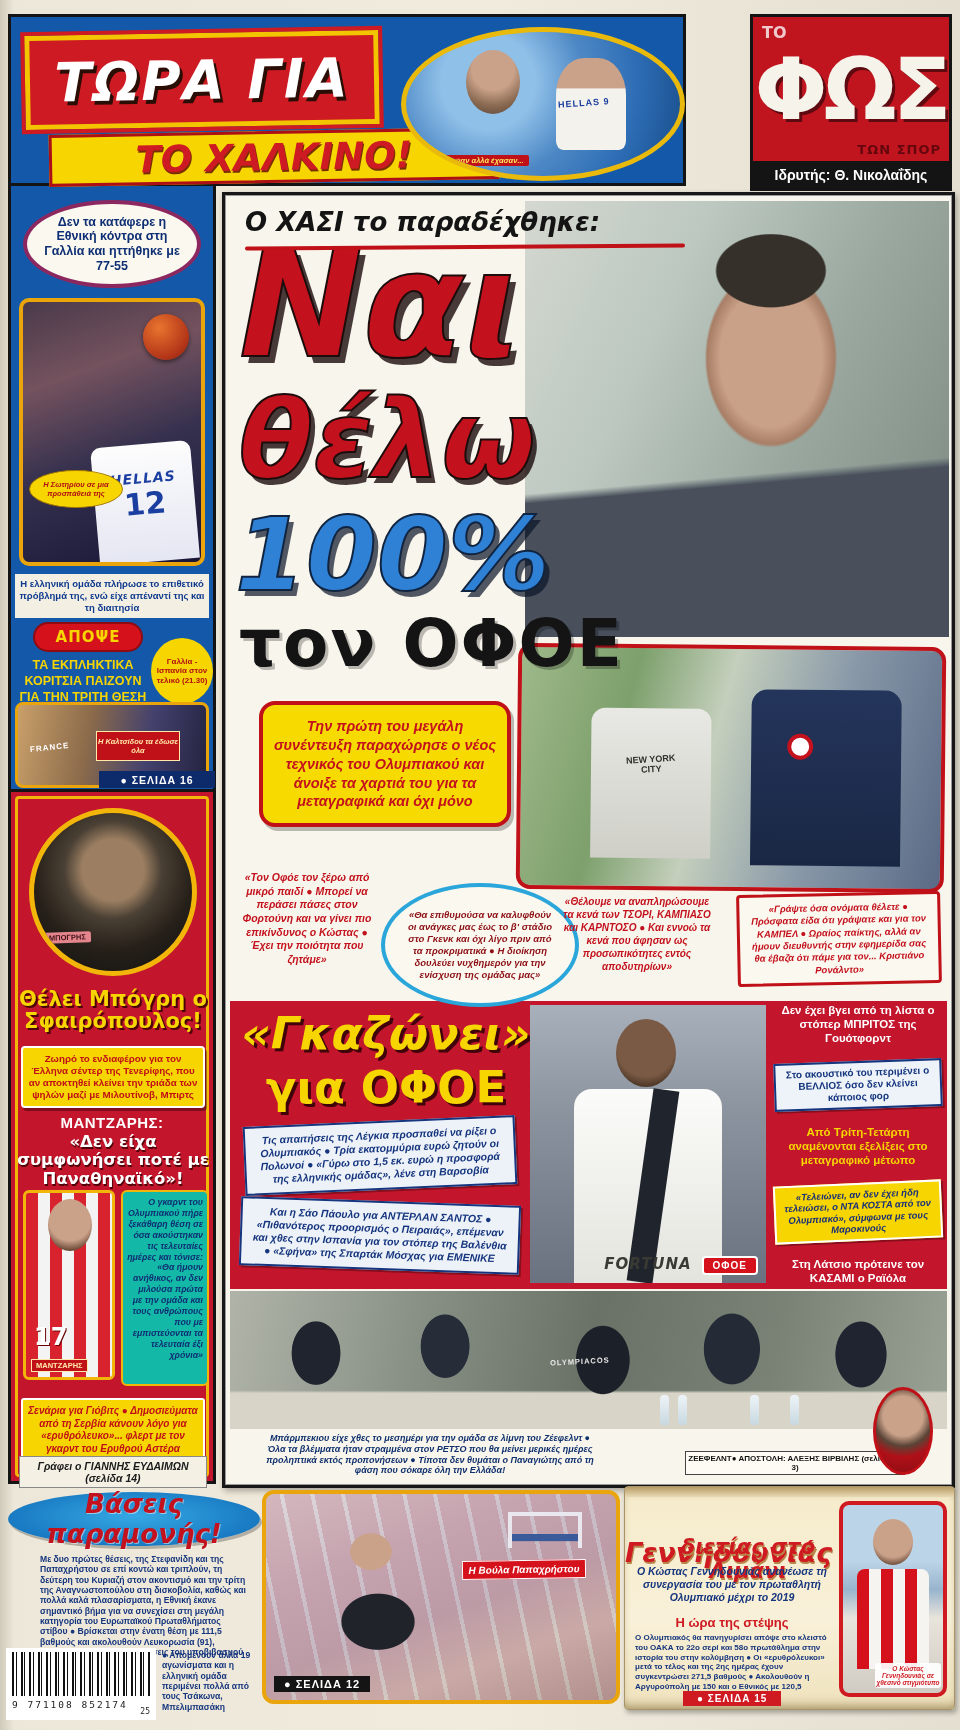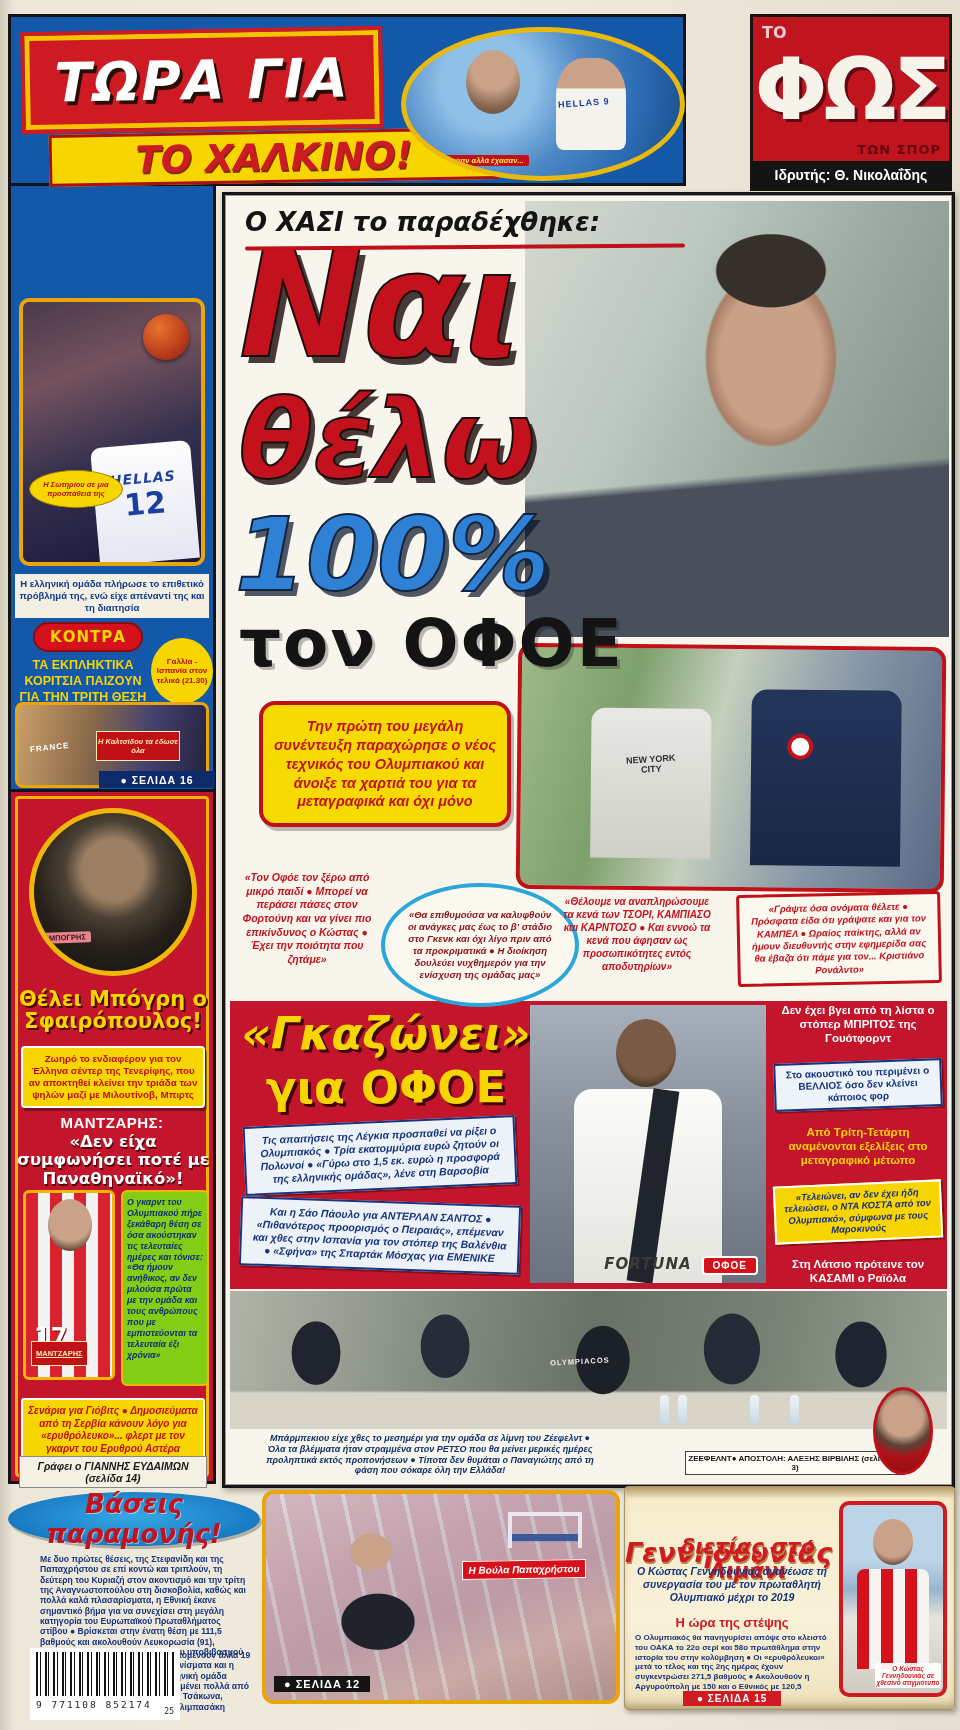--- a/index.html
+++ b/index.html
@@ -70,23 +70,23 @@
   #lr-head { left:4px; top:196px; width:196px; color:#f6d500; font:900 21px "DejaVu Sans",sans-serif; text-align:center; line-height:1.05; text-shadow:2px 2px 0 #4d0208; }
   #lr-deck { left:10px; top:254px; width:184px; background:#f6d500; border:2px solid #fff; border-radius:4px; color:#c01018;
       font:800 9.8px "Liberation Sans",sans-serif; padding:5px 4px; text-align:center; line-height:1.22; box-shadow:2px 3px 0 rgba(0,0,0,.35); }
   #lr-mk { left:0; top:322px; width:100%; color:#fff; font:900 15px "Liberation Sans",sans-serif; text-align:center; letter-spacing:.5px; }
   #lr-mq { left:2px; top:341px; width:200px; color:#fff; font:900 16.5px "DejaVu Sans",sans-serif; text-align:center; line-height:1.12; text-shadow:1px 2px 0 #50040a; }
   #lr-mphoto { left:12px; top:398px; width:92px; height:190px; border:3px solid #f2b60b; border-radius:6px; overflow:hidden;
       background:repeating-linear-gradient(90deg,#d8222e 0 12px,#f3f3f3 12px 24px); }
   #lr-mhead { position:absolute; left:22px; top:6px; width:44px; height:52px; border-radius:50%;
       background:radial-gradient(circle at 50% 40%, #caa189 0 55%, #6a4a38 80%, #3a2a20); }
   #lr-mnum { position:absolute; left:8px; bottom:26px; font:900 24px "DejaVu Sans",sans-serif; color:#fff; text-shadow:1px 1px 0 #600; }
-  #lr-mtag { position:absolute; left:5px; bottom:11px; background:#c01018; border:1px solid #ffe9a8; color:#ffe9a8; font:800 7.5px "Liberation Sans",sans-serif; padding:7px 4px;text-decoration:underline; }
-  #lr-mtext { left:110px; top:398px; width:88px; height:196px; background:#84cc16; border:2px solid #f2b60b; border-radius:6px;
-      color:#0f2f74; font:italic 800 8.8px "Liberation Sans",sans-serif; padding:5px 4px; text-align:left; line-height:1.24; overflow:hidden; }
+  #lr-mtag { position:absolute; left:5px; bottom:5px; background:#c01018; border:1px solid #ffe9a8; color:#ffe9a8; font:800 7.5px "Liberation Sans",sans-serif; padding:1px 4px; }
+  #lr-mtext { left:110px; top:398px; width:88px; height:196px; background:#14b8a6; border:2px solid #f2b60b; border-radius:6px;
+      color:#0f2f74; font:italic 800 8.8px "Liberation Sans",sans-serif; padding:5px 4px; text-align:right; line-height:1.24; overflow:hidden; }
   #lr-jovic { left:10px; top:606px; width:184px; background:#f6d500; border:2px solid #fff; border-radius:3px; color:#c01018;
       font:italic 800 10px "Liberation Sans",sans-serif; text-align:center; padding:5px 3px; line-height:1.25; }
   #lr-author { left:8px; top:664px; width:188px; background:#f4f0e4; border:1px solid #888; color:#1a1a1a;
       font:italic 900 10.5px "Liberation Sans",sans-serif; text-align:center; padding:3px 0; }
 
   
   #main { left:222px; top:192px; width:733px; height:1296px; background:#f8f5ec; border:3px solid #161616;
       box-shadow:inset 0 0 0 1px #999, 2px 3px 6px rgba(0,0,0,.3); overflow:hidden; }
   #m-kicker { left:20px; top:12px; font:italic 900 26px "DejaVu Sans",sans-serif; color:#141414; z-index:4; }
   #m-underline { left:20px; top:50px; width:440px; height:4px; background:#c01018; border-radius:2px; transform:rotate(-.4deg); z-index:4; }
@@ -159,21 +159,21 @@
       font:800 8px "Liberation Sans",sans-serif; text-align:center; padding:2px 1px; }
   #m-portrait { left:648px; top:1192px; width:60px; height:88px; border-radius:50%; border:3px solid #c01018; z-index:3;
       background:radial-gradient(circle at 50% 32%, #caa189 0 32%, #5a4436 48%, #b01018 66%, #8a0c12 100%); }
 
   
   #ath-oval { left:8px; top:1492px; width:252px; height:54px; border-radius:50%;
       background:radial-gradient(ellipse at 50% 45%, #35a8e4, #1777c0 75%); box-shadow:2px 3px 0 rgba(0,0,0,.25); z-index:2;}
   #ath-oval span { font:italic 900 26px "DejaVu Sans",sans-serif; color:#c3121d; text-shadow:1px 1px 0 rgba(255,255,255,.5); }
   #ath-body { left:40px; top:1554px; width:208px; color:#15357e; font:800 8.6px "Liberation Sans",sans-serif; line-height:1.2; }
   #ath-body2 { left:162px; top:1650px; width:98px; color:#15357e; font:800 8.6px "Liberation Sans",sans-serif; line-height:1.2; }
-  #ath-barcode { left:6px; top:1648px; width:150px; height:72px; background:#fff; padding:4px 6px 2px;margin-left:24px; }
+  #ath-barcode { left:6px; top:1648px; width:150px; height:72px; background:#fff; padding:4px 6px 2px; }
   #ath-bars { width:138px; height:44px; background:repeating-linear-gradient(90deg,#111 0 2px,#fff 2px 4px,#111 4px 5px,#fff 5px 9px,#111 9px 11px,#fff 11px 12px,#111 12px 13px,#fff 13px 17px); }
   #ath-digits { font:400 9.5px "DejaVu Sans Mono",monospace; color:#222; letter-spacing:2px; margin-top:3px; }
   #ath-suffix { position:absolute; right:6px; bottom:4px; font:400 8px "DejaVu Sans Mono",monospace; color:#222; }
   #ath-photo { left:262px; top:1490px; width:358px; height:214px; border:4px solid #e9a50b; border-radius:12px; overflow:hidden;
       background:
         radial-gradient(ellipse 34px 30px at 30% 28%, #caa189 0 60%, transparent 62%),
         radial-gradient(ellipse 60px 46px at 32% 62%, #20242a 0 60%, transparent 62%),
         repeating-linear-gradient(78deg, rgba(200,120,130,.28) 0 26px, rgba(255,255,255,.18) 26px 30px),
         linear-gradient(160deg,#d8d0d4 0%,#c4b4c0 30%,#b8a8b4 55%,#cabcb4 75%,#a89890 100%); }
   #ath-hurdle { position:absolute; right:34px; top:18px; width:74px; height:36px; border:4px solid #e8e8ee; border-bottom:none; background:linear-gradient(transparent 55%, #3a5a9a 57% 78%, transparent 80%); }
@@ -226,30 +226,31 @@
     </div>
     <div id="logo-founder">Ιδρυτής: Θ. Νικολαΐδης</div>
     <div id="logo-meta">
       <div class="meta1">Γενικός διευθυντής: ΓΙΑΝΝΗΣ ΦΙΛΕΡΗΣ</div>
       <div class="meta2">ΚΥΡΙΑΚΗ 25 ΙΟΥΝΙΟΥ 2017 ● Α.Φ. 16291</div>
       <div id="price">1,30 €</div>
     </div>
   </div>
 
   <div id="left-blue" class="abs">
+    <div id="lb-bubble1" class="abs flexc">Δεν τα κατάφερε η Εθνική κόντρα στη Γαλλία και ηττήθηκε με 77-55</div>
     <div id="lb-photo1" class="abs">
       <div id="lb-ball"></div>
       <div id="lb-jersey">
         <span class="jteam">HELLAS</span>
         <span class="jnum">12</span>
       </div>
       <div id="lb-pbubble" class="flexc">Η Σωτηρίου σε μια προσπάθειά της</div>
     </div>
     <div id="lb-caption1" class="abs">Η ελληνική ομάδα πλήρωσε το επιθετικό πρόβλημά της, ενώ είχε απέναντί της και τη διαιτησία</div>
-    <div id="lb-apopse" class="abs flexc">ΚΟΝΤΡΑ</div>
+    <div id="lb-apopse" class="abs flexc">ΑΠΟΨΕ</div>
     <div id="lb-tonight" class="abs">ΤΑ ΕΚΠΛΗΚΤΙΚΑ ΚΟΡΙΤΣΙΑ ΠΑΙΖΟΥΝ ΓΙΑ ΤΗΝ ΤΡΙΤΗ ΘΕΣΗ ΚΟΝΤΡΑ ΣΤΟ ΒΕΛΓΙΟ (19.00)</div>
     <div id="lb-final" class="abs flexc">Γαλλία - Ισπανία στον τελικό (21.30)</div>
     <div id="lb-photo2" class="abs">
       <div id="lb-p2jersey">FRANCE</div>
       <div id="lb-p2bubble" class="flexc">Η Καλτσίδου τα έδωσε όλα</div>
     </div>
     <div id="lb-page16" class="abs flexc">● ΣΕΛΙΔΑ 16</div>
   </div>
 
   <div id="left-red" class="abs">

